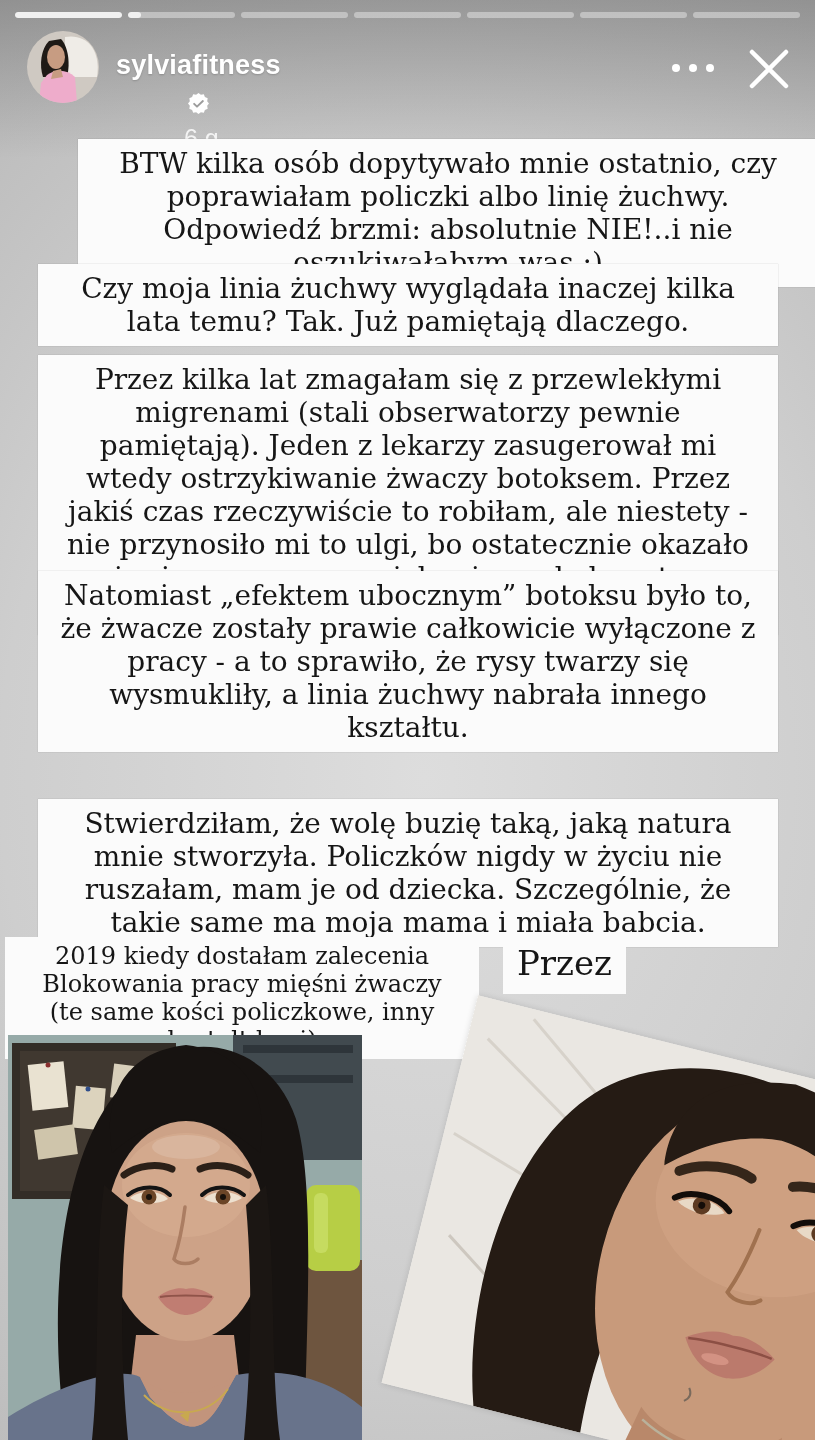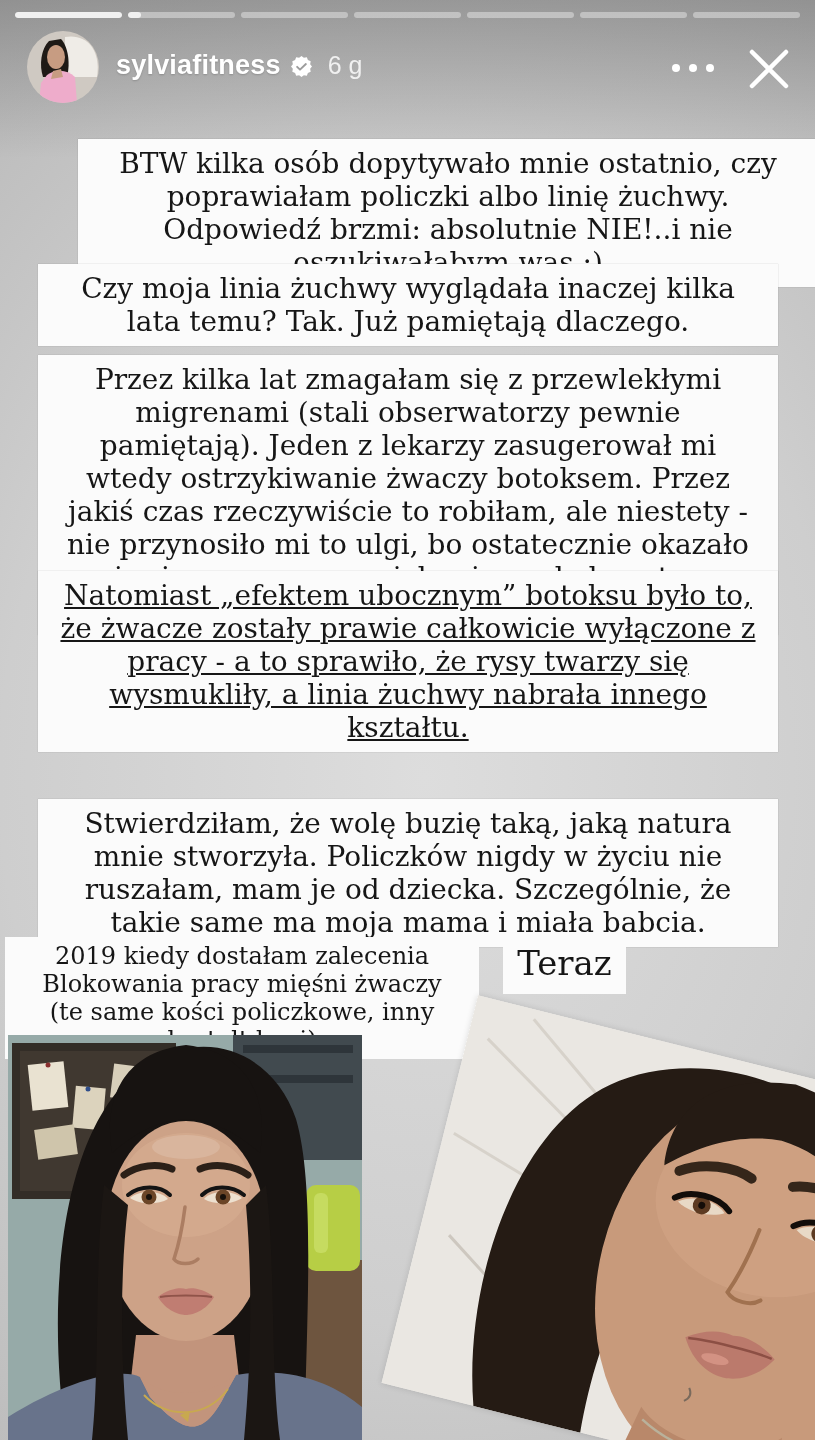--- a/index.html
+++ b/index.html
@@ -9,34 +9,34 @@
     background:
       linear-gradient(180deg, rgba(55,55,55,.30) 0%, rgba(55,55,55,0) 11%),
       radial-gradient(130% 95% at 52% 54%, #dddddd 0%, #cecece 40%, #b5b5b5 74%, #979797 100%);
   }
   
   .progress{position:absolute;top:12px;left:15px;right:15px;height:6px;display:flex;gap:6px;}
   .seg{flex:1;height:6px;border-radius:3px;background:rgba(255,255,255,.38);overflow:hidden;}
   .seg .fill{display:block;height:100%;width:0;background:#f0f0f0;border-radius:3px;}
   .avatar{position:absolute;top:31px;left:27px;width:72px;height:72px;border-radius:50%;overflow:hidden;}
   .hrow{position:absolute;top:50px;left:116px;display:flex;align-items:center;gap:10px;
-        font-family:"Liberation Sans","DejaVu Sans",sans-serif;}
+        font-family:"Liberation Sans","DejaVu Sans",sans-serif;flex-direction:column;}
   .uname{color:#fff;font-size:27px;font-weight:bold;letter-spacing:.2px;
          text-shadow:0 1px 2px rgba(0,0,0,.18);}
   .vbadge{width:21px;height:21px;margin-top:2px;}
   .tstamp{color:rgba(255,255,255,.82);font-size:25px;margin-left:6px;}
   .more{position:absolute;top:55px;left:668px;width:50px;height:26px;display:flex;
         align-items:center;justify-content:center;gap:9px;cursor:pointer;}
   .more i{width:8px;height:8px;border-radius:50%;background:#fff;display:block;}
   .close{position:absolute;top:44px;left:744px;width:50px;height:50px;cursor:pointer;}
   
   .card{position:absolute;left:38px;width:740px;background:#fbfbfb;color:#161616;
         font-size:28px;line-height:33px;text-align:center;padding:8px 16px;
         box-sizing:border-box;box-shadow:0 0 1px rgba(0,0,0,.25);}
-  .b1{top:139px;margin-left:40px;} .b2{top:264px;} .b3{top:355px;} .b4{top:571px;text-decoration:underline;} .b5{top:799px;}
+  .b1{top:139px;margin-left:40px;} .b2{top:264px;} .b3{top:355px;} .b4{top:571px;} .b5{top:799px;}
   .caption{position:absolute;left:5px;top:937px;width:474px;background:#fbfbfb;color:#161616;
            font-size:24px;line-height:28px;text-align:center;padding:5px 4px;
            box-sizing:border-box;white-space:pre-line;}
   .teraz{position:absolute;left:503px;top:932px;width:123px;height:62px;background:#fbfbfb;
          color:#161616;font-size:34px;display:flex;align-items:center;justify-content:center;
          z-index:3;}
   
   .photoL{position:absolute;left:8px;top:1035px;width:354px;height:405px;overflow:hidden;}
   .photoR{position:absolute;left:478px;top:995px;width:600px;height:400px;
           transform:rotate(14deg);transform-origin:0 0;overflow:hidden;z-index:1;
@@ -106,21 +106,21 @@
 
   <div class="card b1">BTW kilka osób dopytywało mnie ostatnio, czy poprawiałam policzki albo linię żuchwy. Odpowiedź brzmi: absolutnie NIE!..i nie oszukiwałabym was :)</div>
   <div class="card b2">Czy moja linia żuchwy wyglądała inaczej kilka lata temu? Tak. Już pamiętają dlaczego.</div>
   <div class="card b3">Przez kilka lat zmagałam się z przewlekłymi migrenami (stali obserwatorzy pewnie pamiętają). Jeden z lekarzy zasugerował mi wtedy ostrzykiwanie żwaczy botoksem. Przez jakiś czas rzeczywiście to robiłam, ale niestety - nie przynosiło mi to ulgi, bo ostatecznie okazało się, że przyczyna moich migren była natury nerwowej.</div>
   <div class="card b4">Natomiast „efektem ubocznym” botoksu było to, że żwacze zostały prawie całkowicie wyłączone z pracy - a to sprawiło, że rysy twarzy się wysmukliły, a linia żuchwy nabrała innego kształtu.</div>
   <div class="card b5">Stwierdziłam, że wolę buzię taką, jaką natura mnie stworzyła. Policzków nigdy w życiu nie ruszałam, mam je od dziecka. Szczególnie, że takie same ma moja mama i miała babcia.</div>
 
   <div class="caption">2019 kiedy dostałam zalecenia
 Blokowania pracy mięśni żwaczy
 (te same kości policzkowe, inny kształt buzi)</div>
-  <div class="teraz">Teraz</div>
+  <div class="teraz">Przez</div>
 
   <div class="photoL">
     <svg width="354" height="405" viewBox="0 0 354 405">
       <rect width="354" height="405" fill="#96aaa8"></rect>
       <rect x="225" y="0" width="129" height="125" fill="#414a4f"></rect>
       <rect x="235" y="10" width="110" height="8" fill="#2e353a"></rect>
       <rect x="235" y="40" width="110" height="8" fill="#2e353a"></rect>
       <rect x="280" y="225" width="74" height="180" fill="#6e553f"></rect>
       <rect x="298" y="150" width="54" height="86" rx="10" fill="#b7ce45"></rect>
       <rect x="306" y="158" width="14" height="60" rx="6" fill="#c9de66" opacity=".8"></rect>

